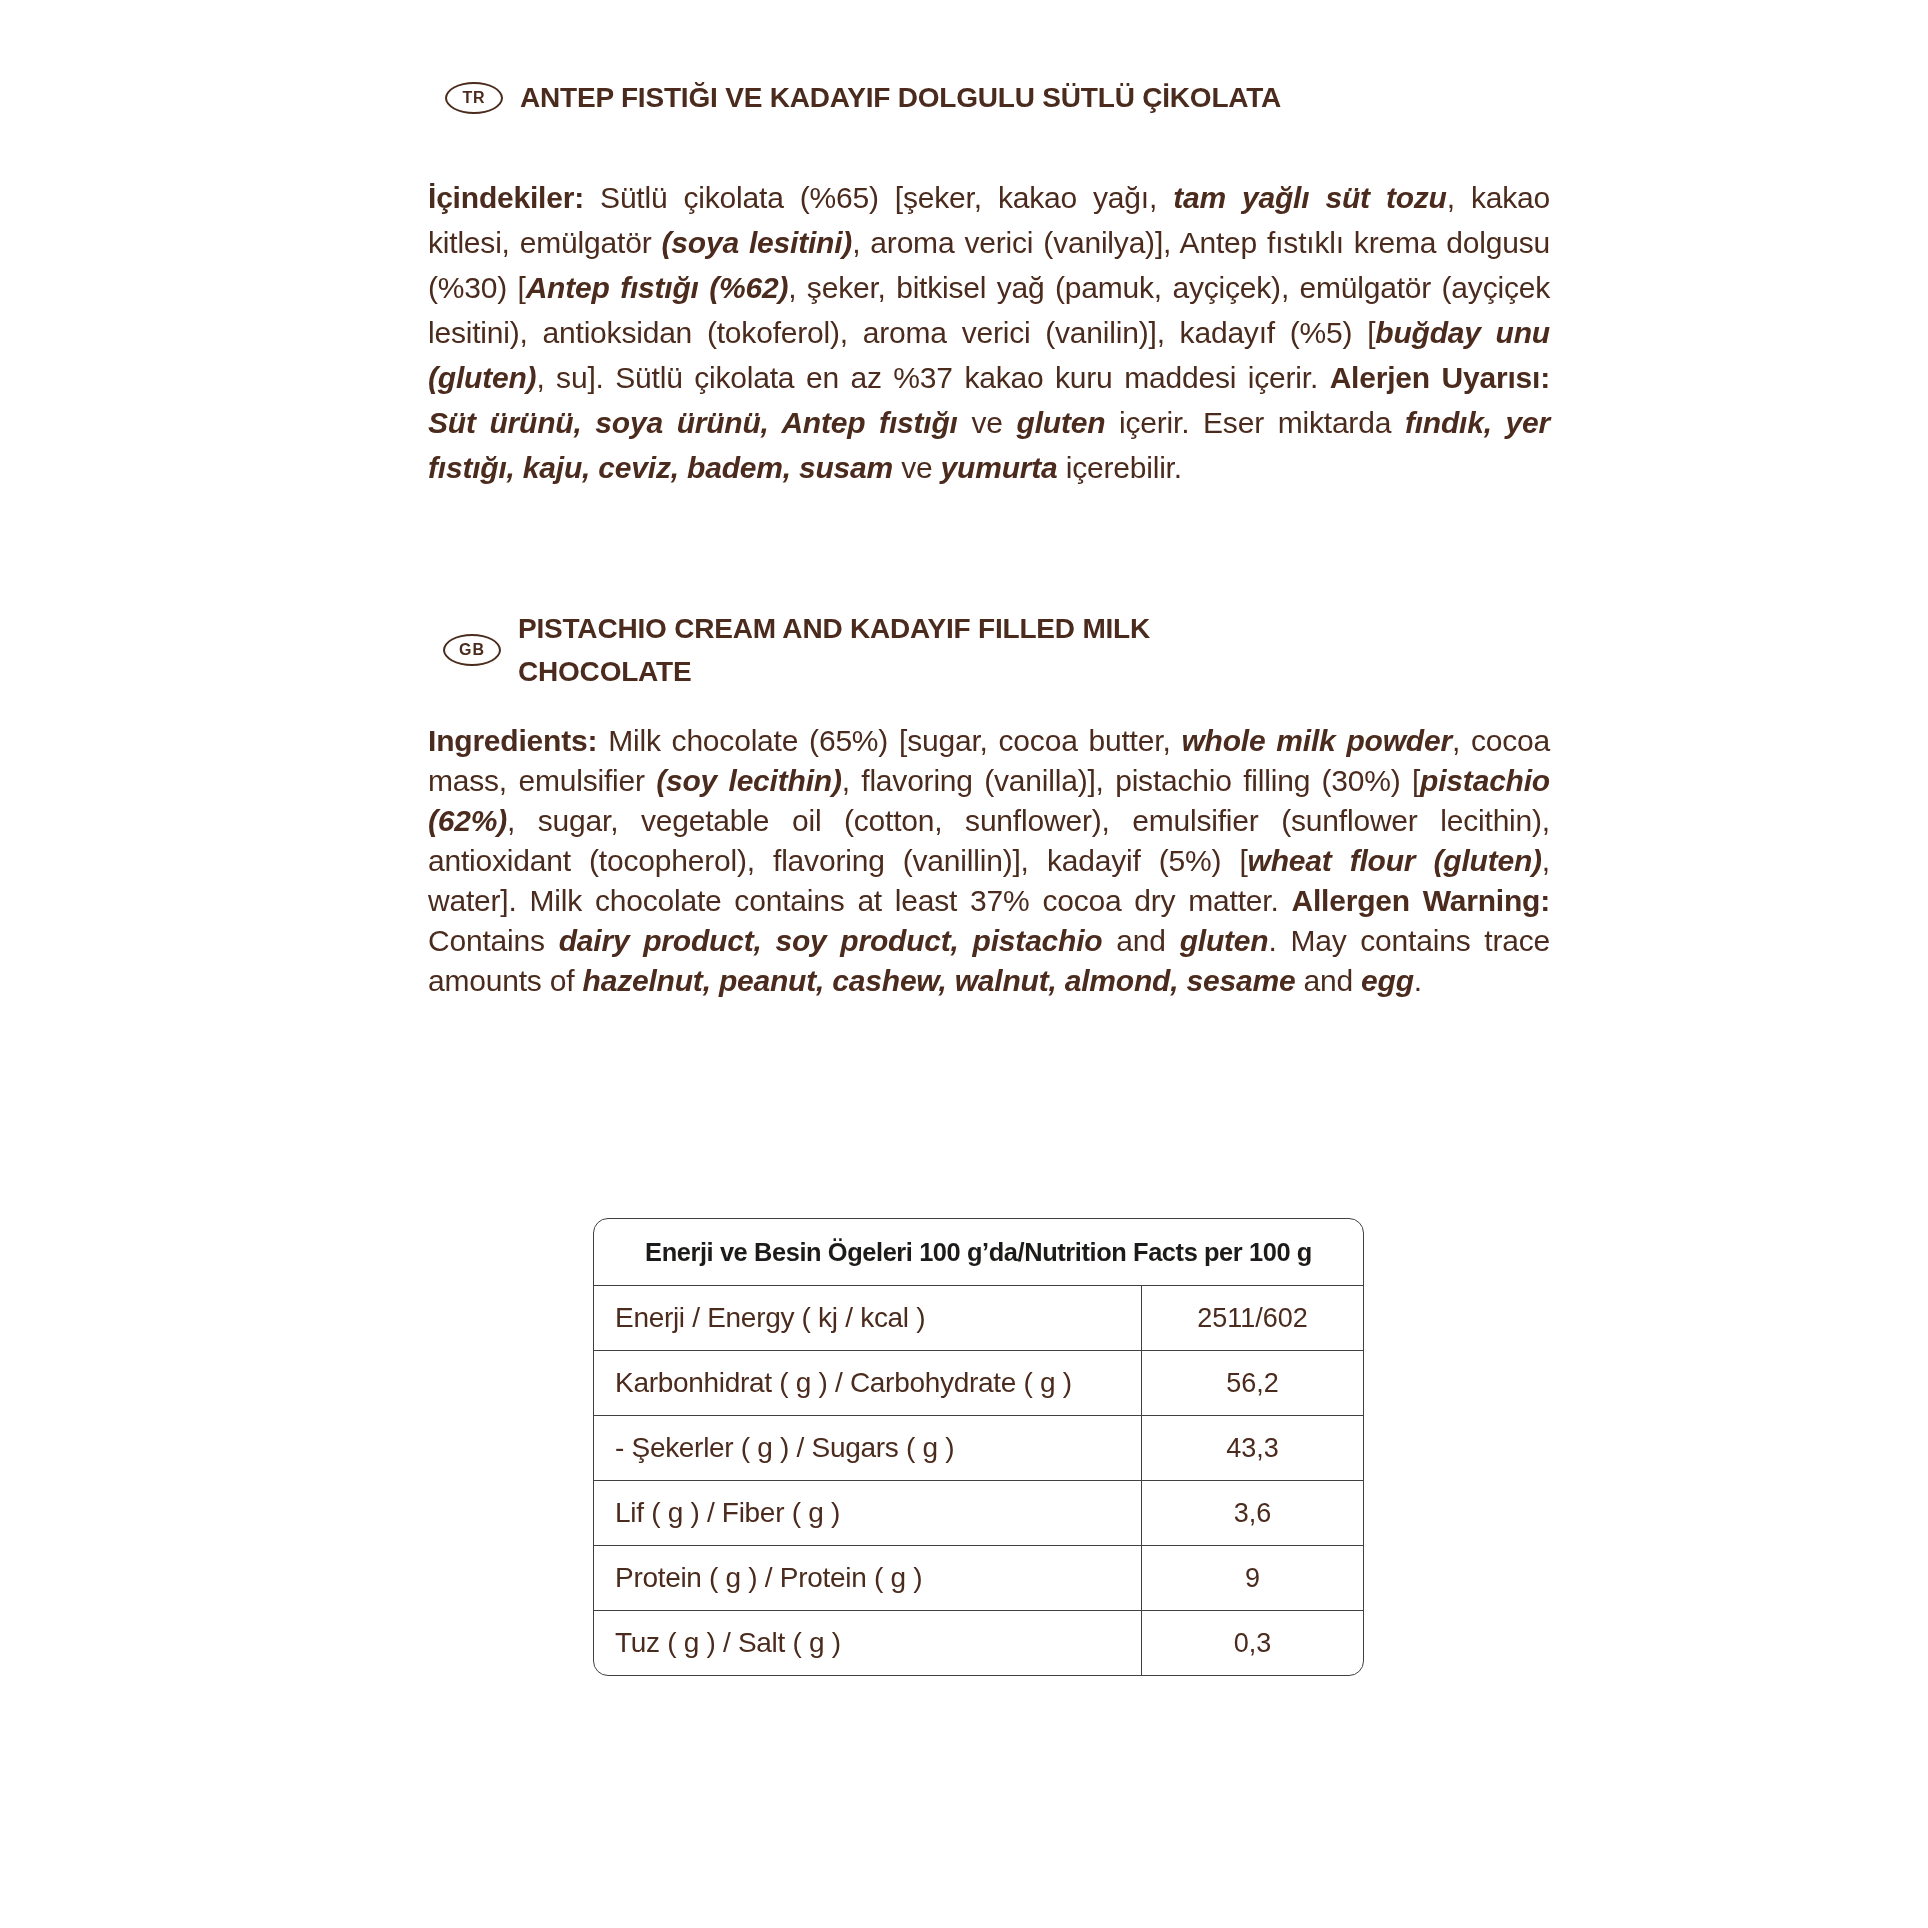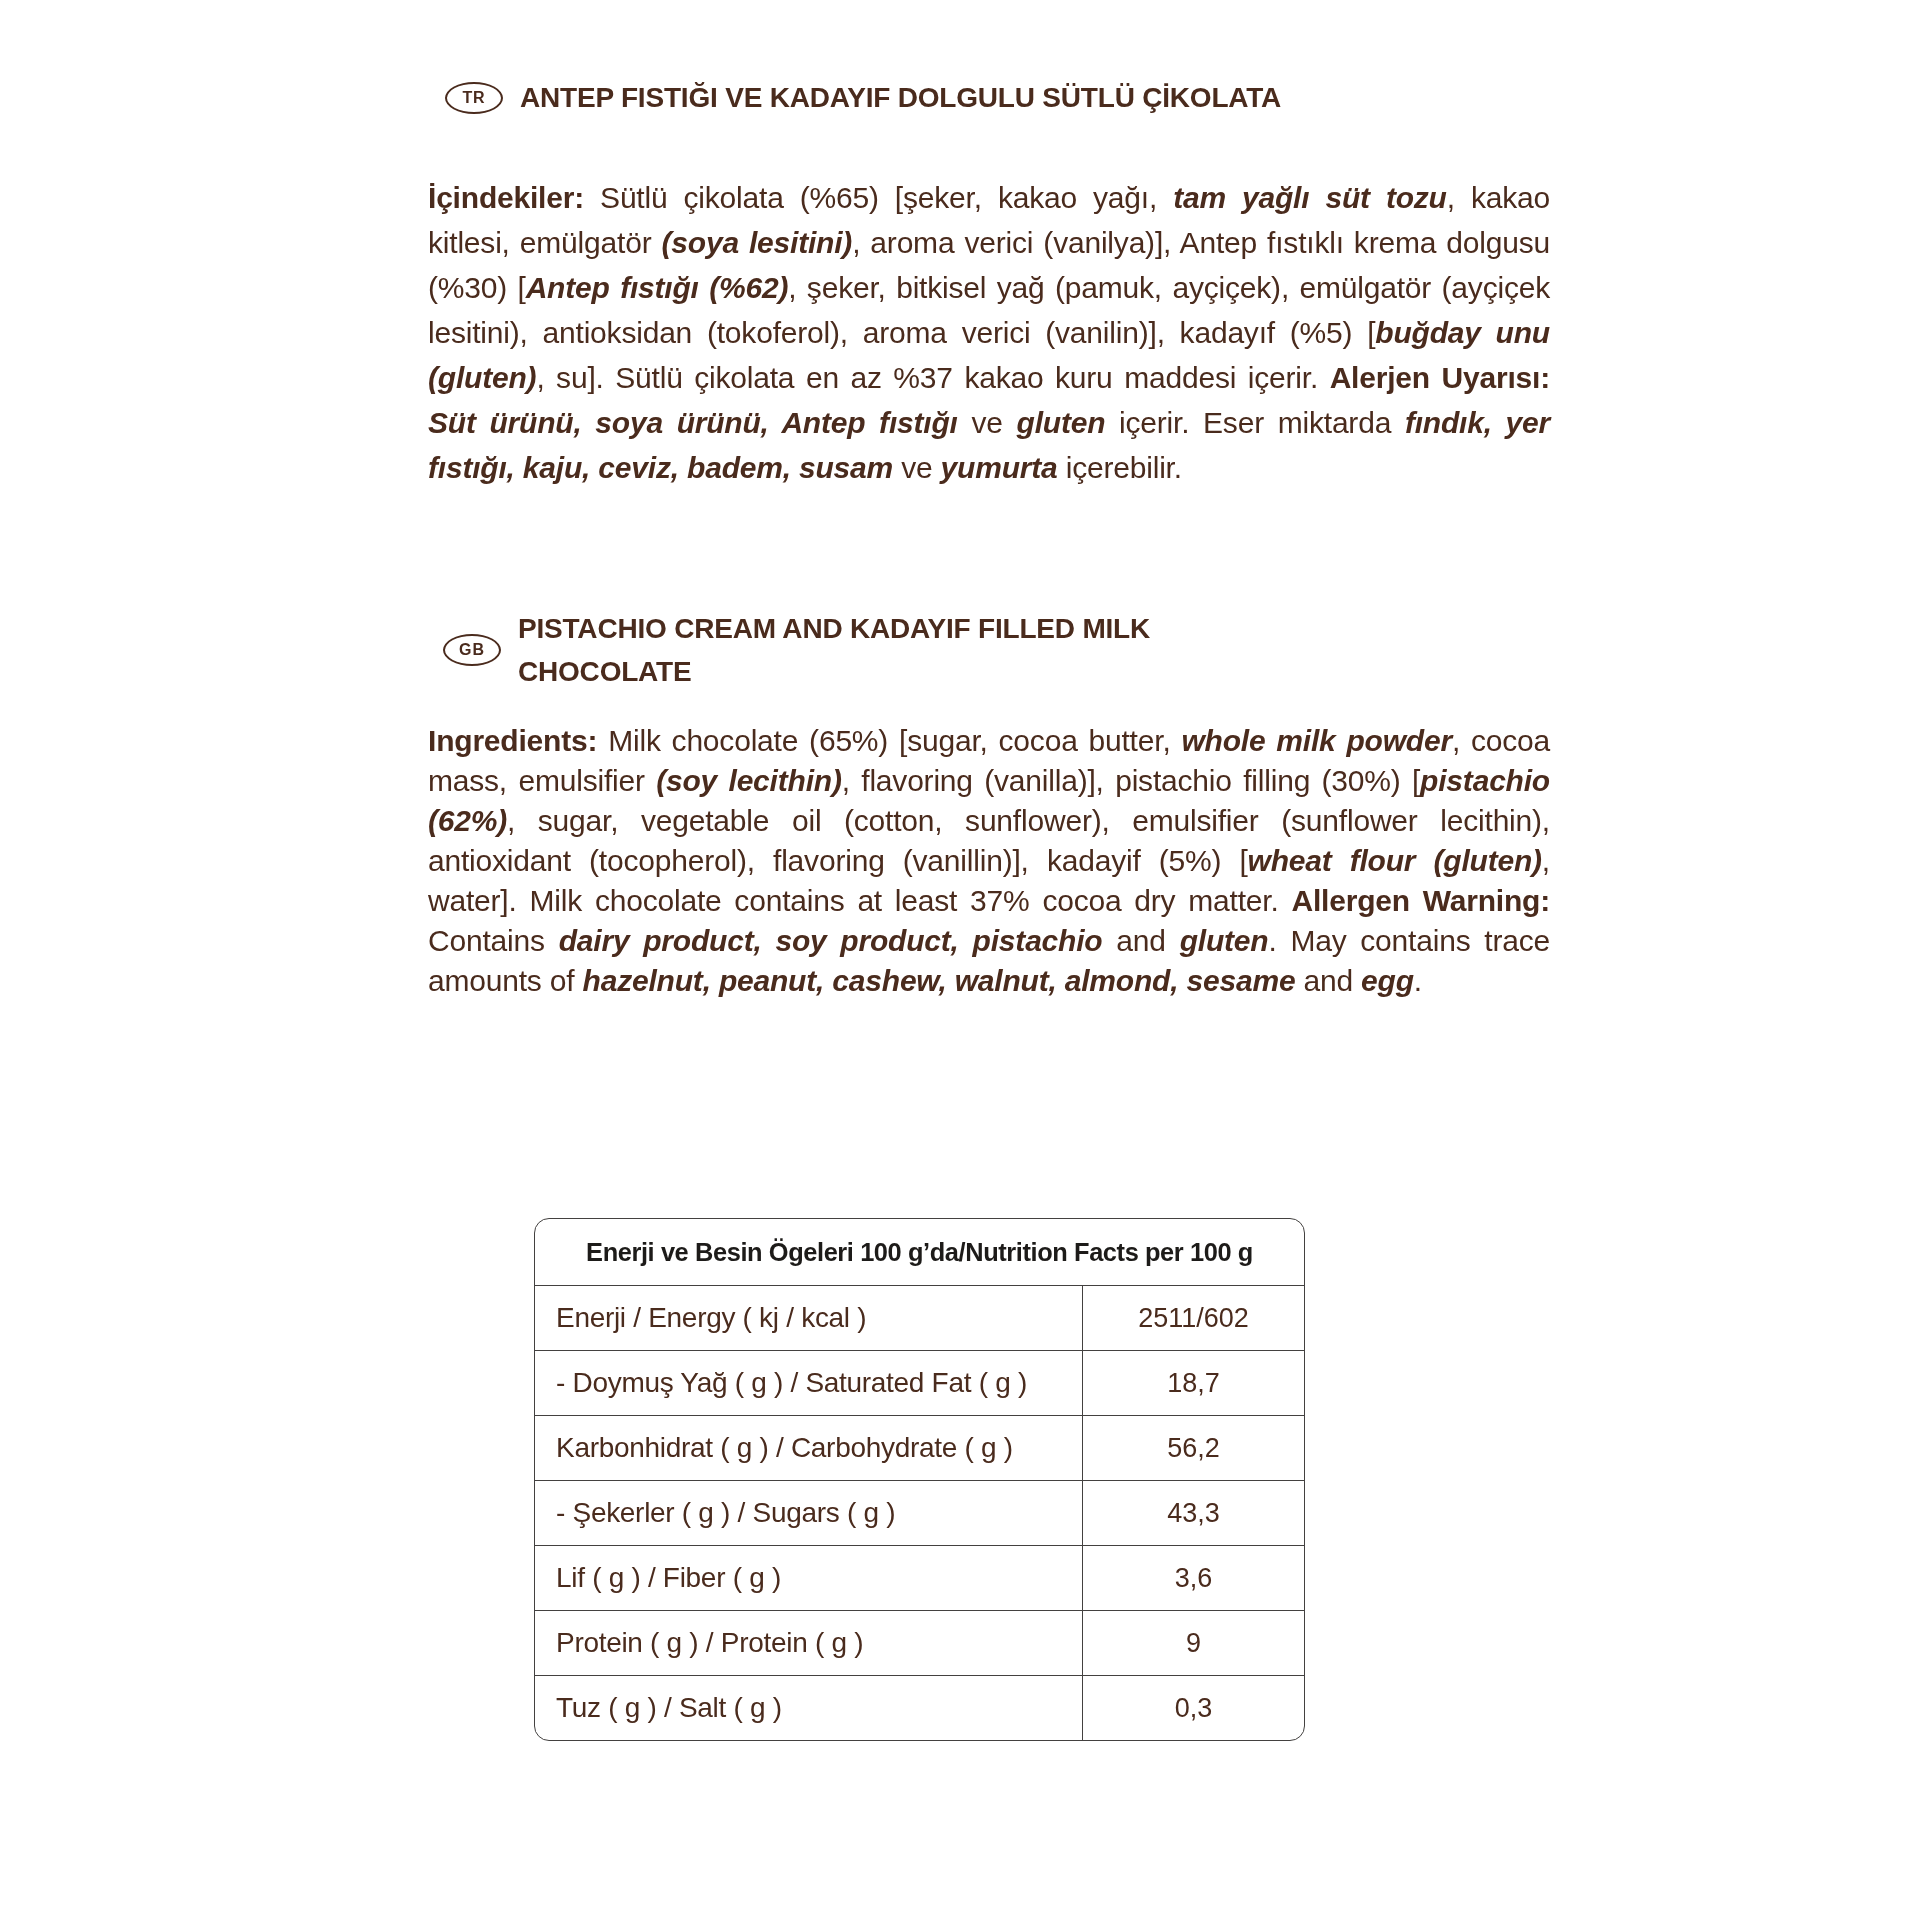--- a/index.html
+++ b/index.html
@@ -59,21 +59,21 @@
   }
   #tr-ingredients { top: 175px; }
   #gb-ingredients { top: 721px; line-height: 40px; }
   .seg-n { font-weight: 400; font-style: normal; }
   .seg-b { font-weight: 700; font-style: normal; }
   .seg-bi { font-weight: 700; font-style: italic; }
 
   
   #nutrition-table {
     position: absolute;
-    left: 534px;
+    left: 593px;
     top: 1218px;
     width: 771px;
     border: 1.9px solid var(--line, #434140);
     border-radius: 15px;
     overflow: hidden;
     box-sizing: border-box;
     background: #ffffff;
   }
   #nutrition-table-header {
     height: 66px;
@@ -135,24 +135,20 @@
   <div class="ingredients" id="gb-ingredients"><span class="seg-b">Ingredients:</span><span class="seg-n"> Milk chocolate (65%) [sugar, cocoa butter, </span><span class="seg-bi">whole milk powder</span><span class="seg-n">, cocoa mass, emulsifier </span><span class="seg-bi">(soy lecithin)</span><span class="seg-n">, flavoring (vanilla)], pistachio filling (30%) [</span><span class="seg-bi">pistachio (62%)</span><span class="seg-n">, sugar, vegetable oil (cotton, sunflower), emulsifier (sunflower lecithin), antioxidant (tocopherol), flavoring (vanillin)], kadayif (5%) [</span><span class="seg-bi">wheat flour (gluten)</span><span class="seg-n">, water]. Milk chocolate contains at least 37% cocoa dry matter. </span><span class="seg-b">Allergen Warning:</span><span class="seg-n"> Contains </span><span class="seg-bi">dairy product, soy product, pistachio</span><span class="seg-n"> and </span><span class="seg-bi">gluten</span><span class="seg-n">. May contains trace amounts of </span><span class="seg-bi">hazelnut, peanut, cashew, walnut, almond, sesame</span><span class="seg-n"> and </span><span class="seg-bi">egg</span><span class="seg-n">.</span></div>
 
   <div id="nutrition-table">
     <div id="nutrition-table-header">Enerji ve Besin Ögeleri 100 g’da/Nutrition Facts per 100 g</div>
     <div id="nutrition-rows">
         <div class="t-row">
           <div class="t-label">Enerji / Energy ( kj / kcal )</div>
           <div class="t-value">2511/602</div>
         </div>
         <div class="t-row">
-          <div class="t-label">- Doymuş Yağ ( g ) / Saturated Fat ( g )</div>
-          <div class="t-value">18,7</div>
-        </div>
-        <div class="t-row">
           <div class="t-label">Karbonhidrat ( g ) / Carbohydrate ( g )</div>
           <div class="t-value">56,2</div>
         </div>
         <div class="t-row">
           <div class="t-label">- Şekerler ( g ) / Sugars ( g )</div>
           <div class="t-value">43,3</div>
         </div>
         <div class="t-row">
           <div class="t-label">Lif ( g ) / Fiber ( g )</div>
           <div class="t-value">3,6</div>

